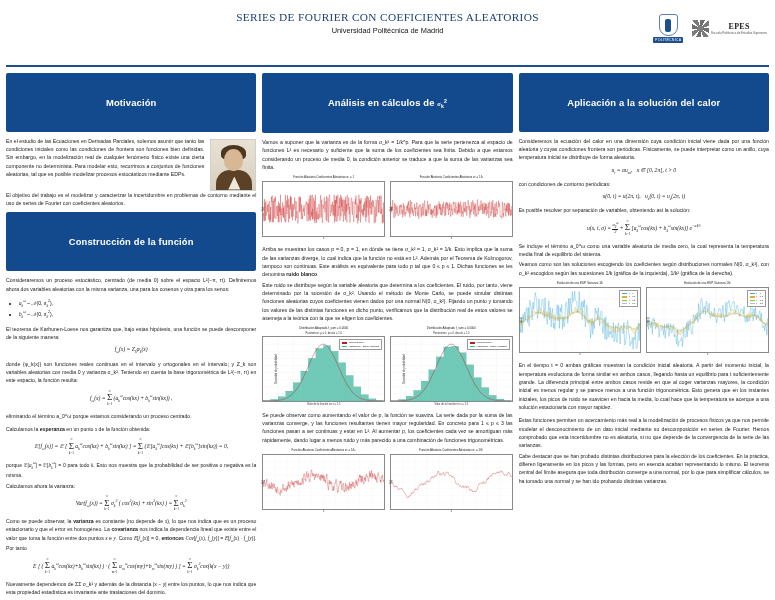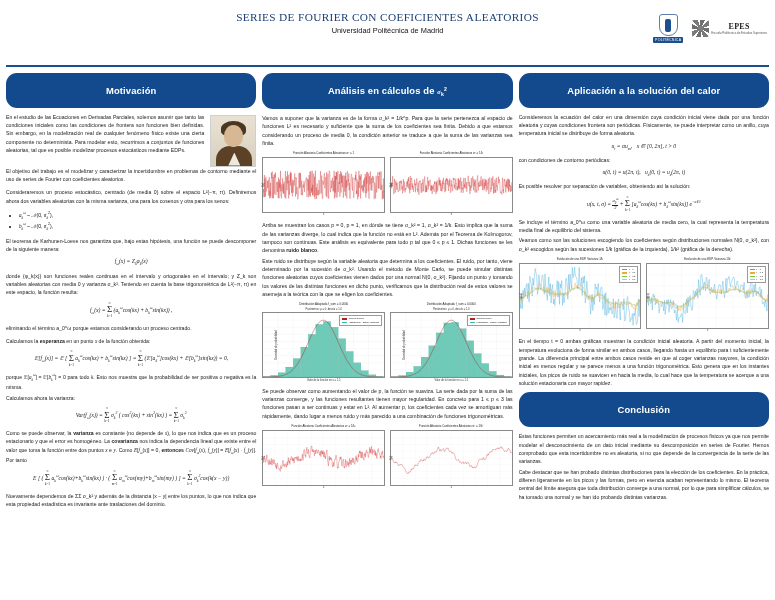--- a/index.html
+++ b/index.html
@@ -96,22 +96,22 @@
     height: 532px;
   }
   .col { width: 253px; }
 
   .section-head {
     background: #134a8e;
     color: #ffffff;
     text-align: center;
     font-size: 9.4px;
     font-weight: bold;
-    padding: 12px 4px;
-    border-radius: 11px;
+    padding: 24px 4px;
+    border-radius: 2px;
     margin: 0 0 5px 0;
     letter-spacing: .15px;
   }
   .section-head .sub { font-size: 6.4px; }
   .section-head sup, .section-head sub { font-size: 5.2px; }
 
   p.body {
     font-size: 5.15px;
     line-height: 1.62;
     text-align: justify;
@@ -244,20 +244,21 @@
         </div>
         <div class="portrait">
           <div class="coat"></div>
             <div class="shirt"></div>
           <div class="hair"></div>
             <div class="face"></div>
         </div>
       </div>
       <p class="body">El objetivo del trabajo es el modelizar y caracterizar la incertidumbre en problemas de contorno mediante el uso de series de Fourier con coeficientes aleatorios.</p>
 
+      <div class="section-head">Construcción de la función</div>
       <p class="body">Consideraremos un proceso estocástico, centrado (de media 0) sobre el espacio L²(−π, π). Definiremos ahora dos variables aleatorias con la misma varianza, una para los cosenos y otra para los senos:</p>
       <ul class="bullets">
         <li>
           <span class="mi">a</span><sub class="mi">k</sub><sup class="mi">ω</sup> ~ <span class="mr">𝒩</span>(0, <span class="mi">σ</span><sub class="mi">k</sub><sup>2</sup>),
         </li>
         <li>
           <span class="mi">b</span><sub class="mi">k</sub><sup class="mi">ω</sup> ~ <span class="mr">𝒩</span>(0, <span class="mi">σ</span><sub class="mi">k</sub><sup>2</sup>),
         </li>
       </ul>
       <p class="body">El teorema de Karhunen-Loeve nos garantiza que, bajo estas hipótesis, una función se puede descomponer de la siguiente manera:</p>
@@ -640,19 +641,18 @@
                   <span>t = 1.0</span>
                 </div>
             </div>
           </div>
           <div class="xlab">x</div>
         </figure>
       </div>
 
       <p class="body">En el tiempo t = 0 ambas gráficas muestran la condición inicial aleatoria. A partir del momento inicial, la temperatura evoluciona de forma similar en ambos casos, llegando hasta un equilibrio para t suficientemente grande. La diferencia principal entre ambos casos reside en que al coger varianzas mayores, la condición inicial es menos regular y se parece menos a una función trigonométrica. Esto genera que en los instantes iniciales, los picos de ruido se suavicen en hacia la media, lo cual hace que la temperatura se acerque a una solución estacionaria con mayor rapidez.</p>
 
-      <div class="section-head">Conclusión</div>
       <p class="body tight">Estas funciones permiten un acercamiento más real a la modelización de procesos físicos ya que nos permite modelar el desconocimiento de un dato inicial mediante su descomposición en series de Fourier. Hemos comprobado que esta incertidumbre no es aleatoria, si no que depende de la convergencia de la serie de las varianzas.</p>
       <p class="body">Cabe destacar que se han probado distintas distribuciones para la elección de los coeficientes. En la práctica, difieren ligeramente en los picos y las formas, pero en esencia acaban representando lo mismo. El teorema central del límite asegura que toda distribución converge a una normal, por lo que para simplificar cálculos, se ha tomado una normal y se han ido probando distintas varianzas.</p>
     </div>
 
   </div>
 </div>
 
 </body></html>

